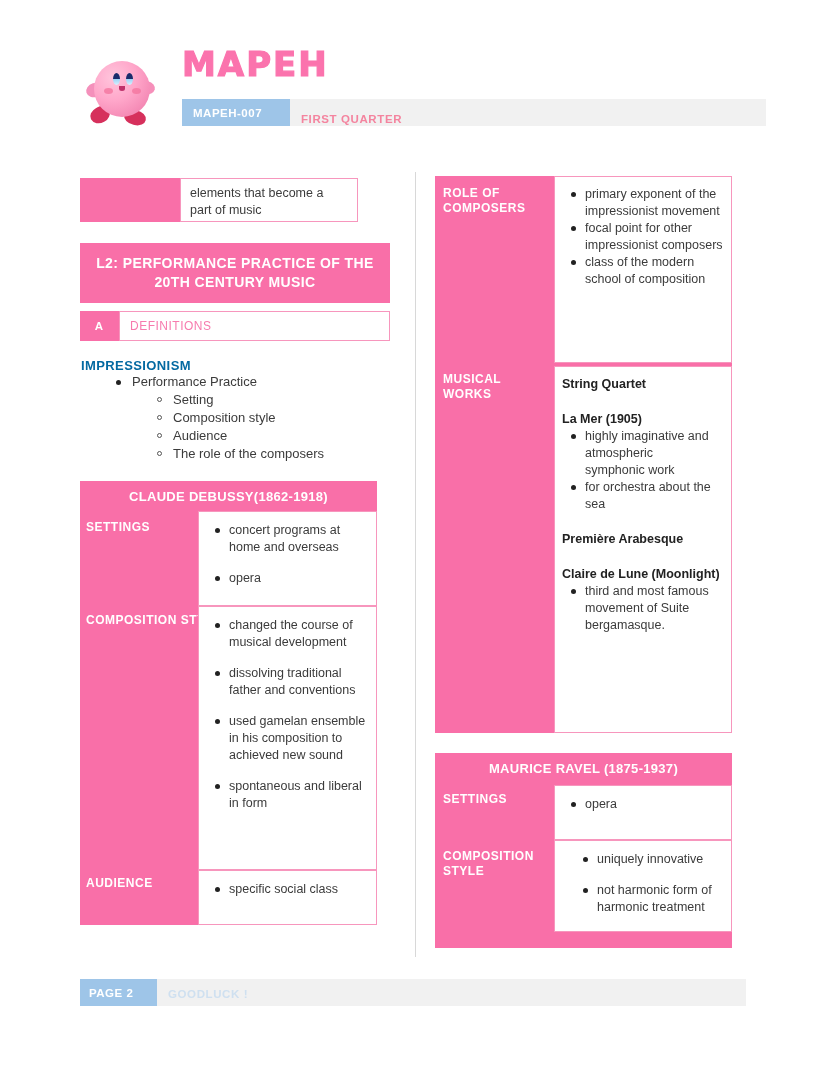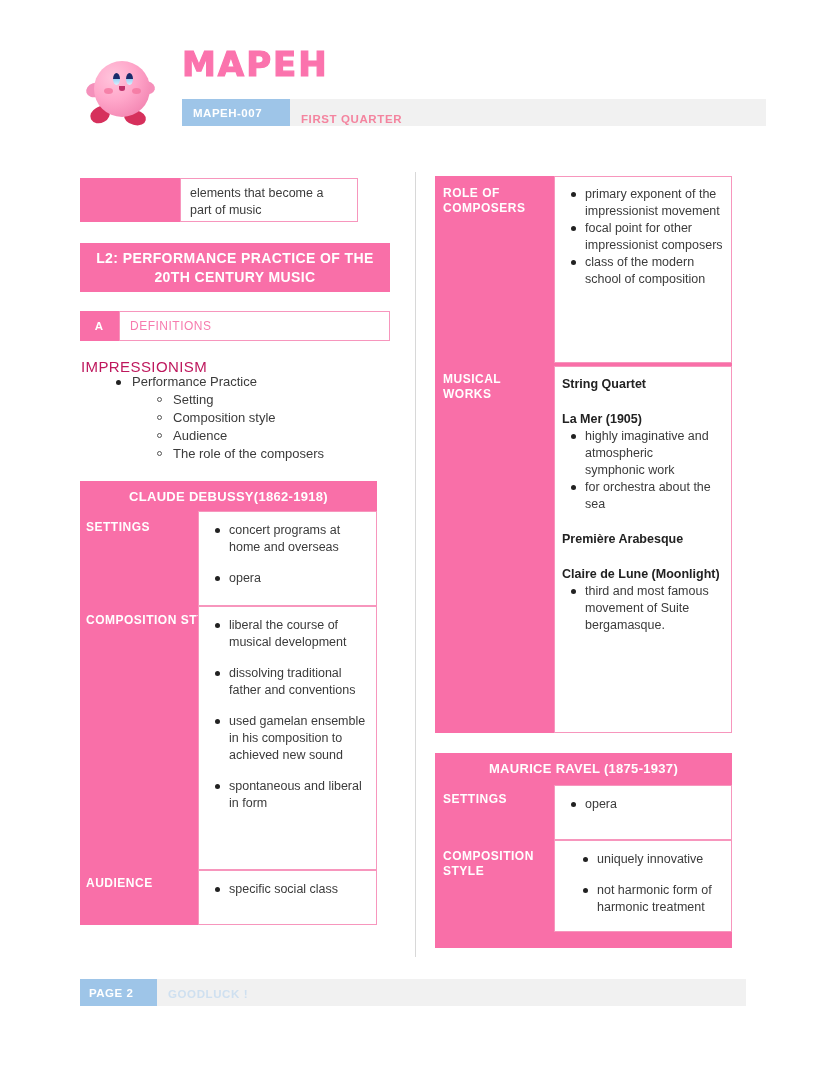--- a/index.html
+++ b/index.html
@@ -212,21 +212,21 @@
 
   
   #box-elements { left: 80px; top: 178px; width: 278px; height: 44px; }
   #box-elements-text {
     left: 180px; top: 178px; width: 178px; height: 44px;
     padding: 6px 9px;
     font-size: 12.5px; line-height: 17px;
   }
 
   #banner-l2 {
-    left: 80px; top: 243px; width: 310px; height: 49px;
+    left: 80px; top: 243px; width: 310px; height: 60px;
     font-size: 14px; line-height: 19px;
     padding: 0 14px;
   }
 
   #row-a { left: 80px; top: 311px; width: 310px; height: 30px; }
   #row-a-letter {
     position: absolute; left: 0; top: 0;
     width: 38px; height: 30px;
     display: flex; align-items: center; justify-content: center;
     color: #fff; font-weight: 700; font-size: 11.5px;
@@ -234,23 +234,23 @@
   #row-a-cell {
     left: 119px; top: 311px; width: 271px; height: 30px;
     display: flex; align-items: center;
     padding-left: 10px;
     color: #f77bae; font-weight: 400; font-size: 12px; letter-spacing: .5px;
   }
 
   #imp-title {
     position: absolute;
     left: 81px; top: 358px;
-    color: #be185d;
-    font-weight: 400;
-    font-size: 15px;
+    color: #0369a1;
+    font-weight: 700;
+    font-size: 13px;
     letter-spacing: .4px;
   }
   #imp-list {
     position: absolute;
     left: 110px; top: 373px;
     width: 290px;
   }
   #imp-list .l1 {
     position: relative;
     font-size: 13px;
@@ -429,21 +429,21 @@
   <div class="wcell" id="deb-c-settings">
     <ul class="bul">
       <li>concert programs at home and overseas</li>
       <li> opera</li>
     </ul>
   </div>
 
   <div class="lbl" id="deb-lbl-comp">COMPOSITION STYLE</div>
   <div class="wcell" id="deb-c-comp">
     <ul class="bul">
-      <li>liberal the course of musical development</li>
+      <li>changed the course of musical development</li>
       <li>dissolving traditional father and conventions</li>
       <li>used gamelan ensemble in his composition to achieved new sound</li>
       <li>spontaneous and liberal in form</li>
     </ul>
   </div>
 
   <div class="lbl" id="deb-lbl-aud">AUDIENCE</div>
   <div class="wcell" id="deb-c-aud">
     <ul class="bul">
       <li> specific social class</li>

